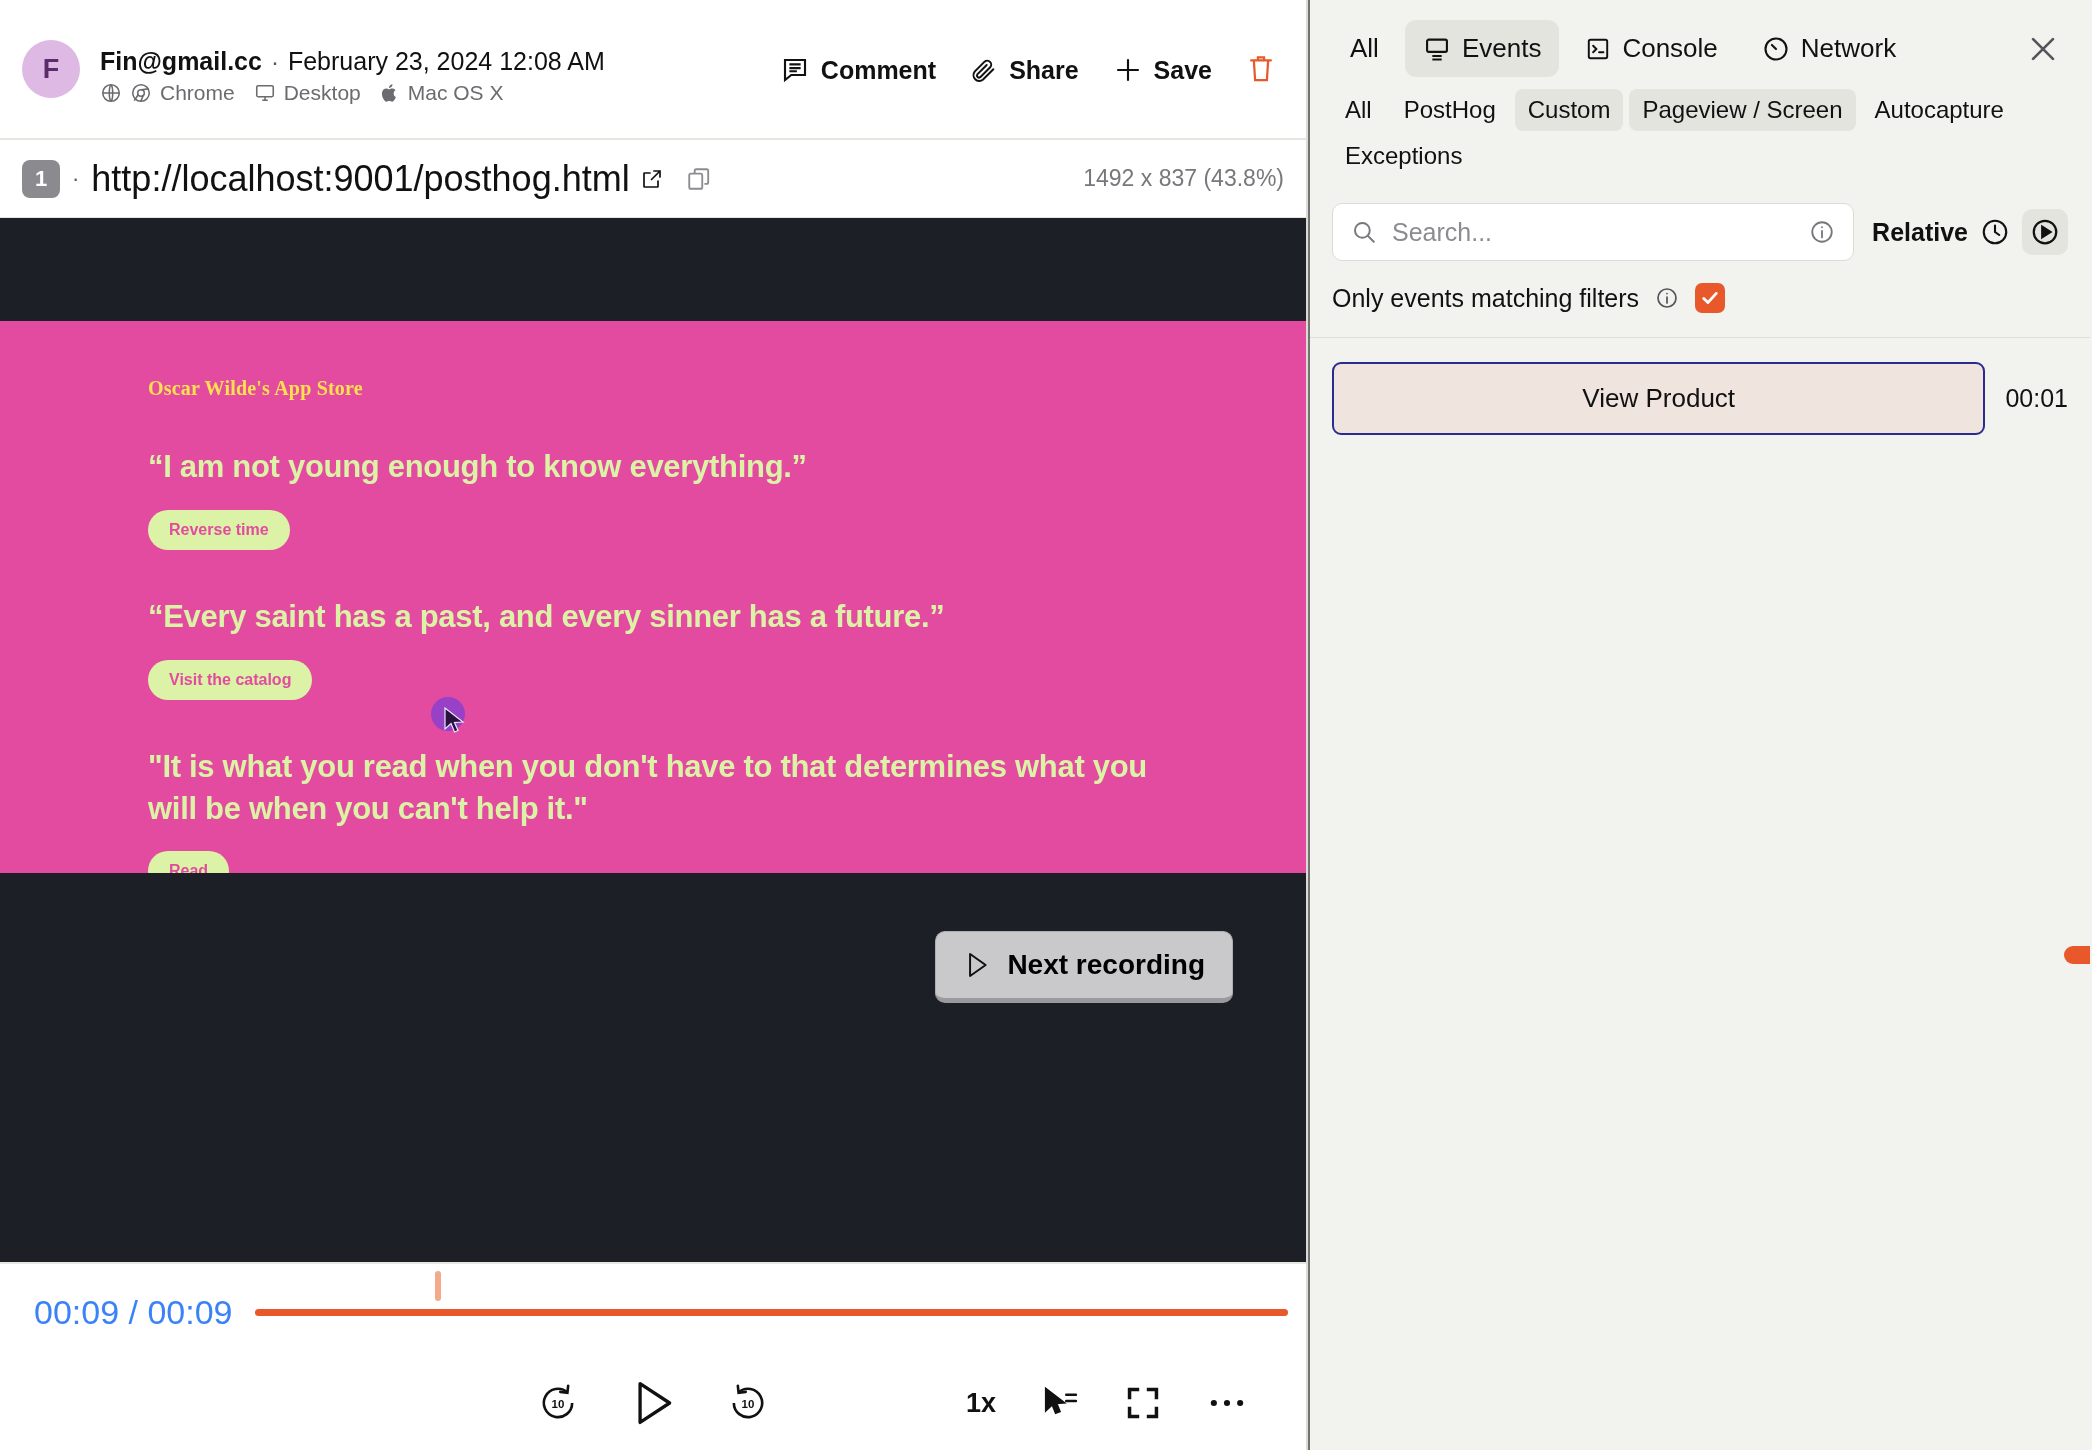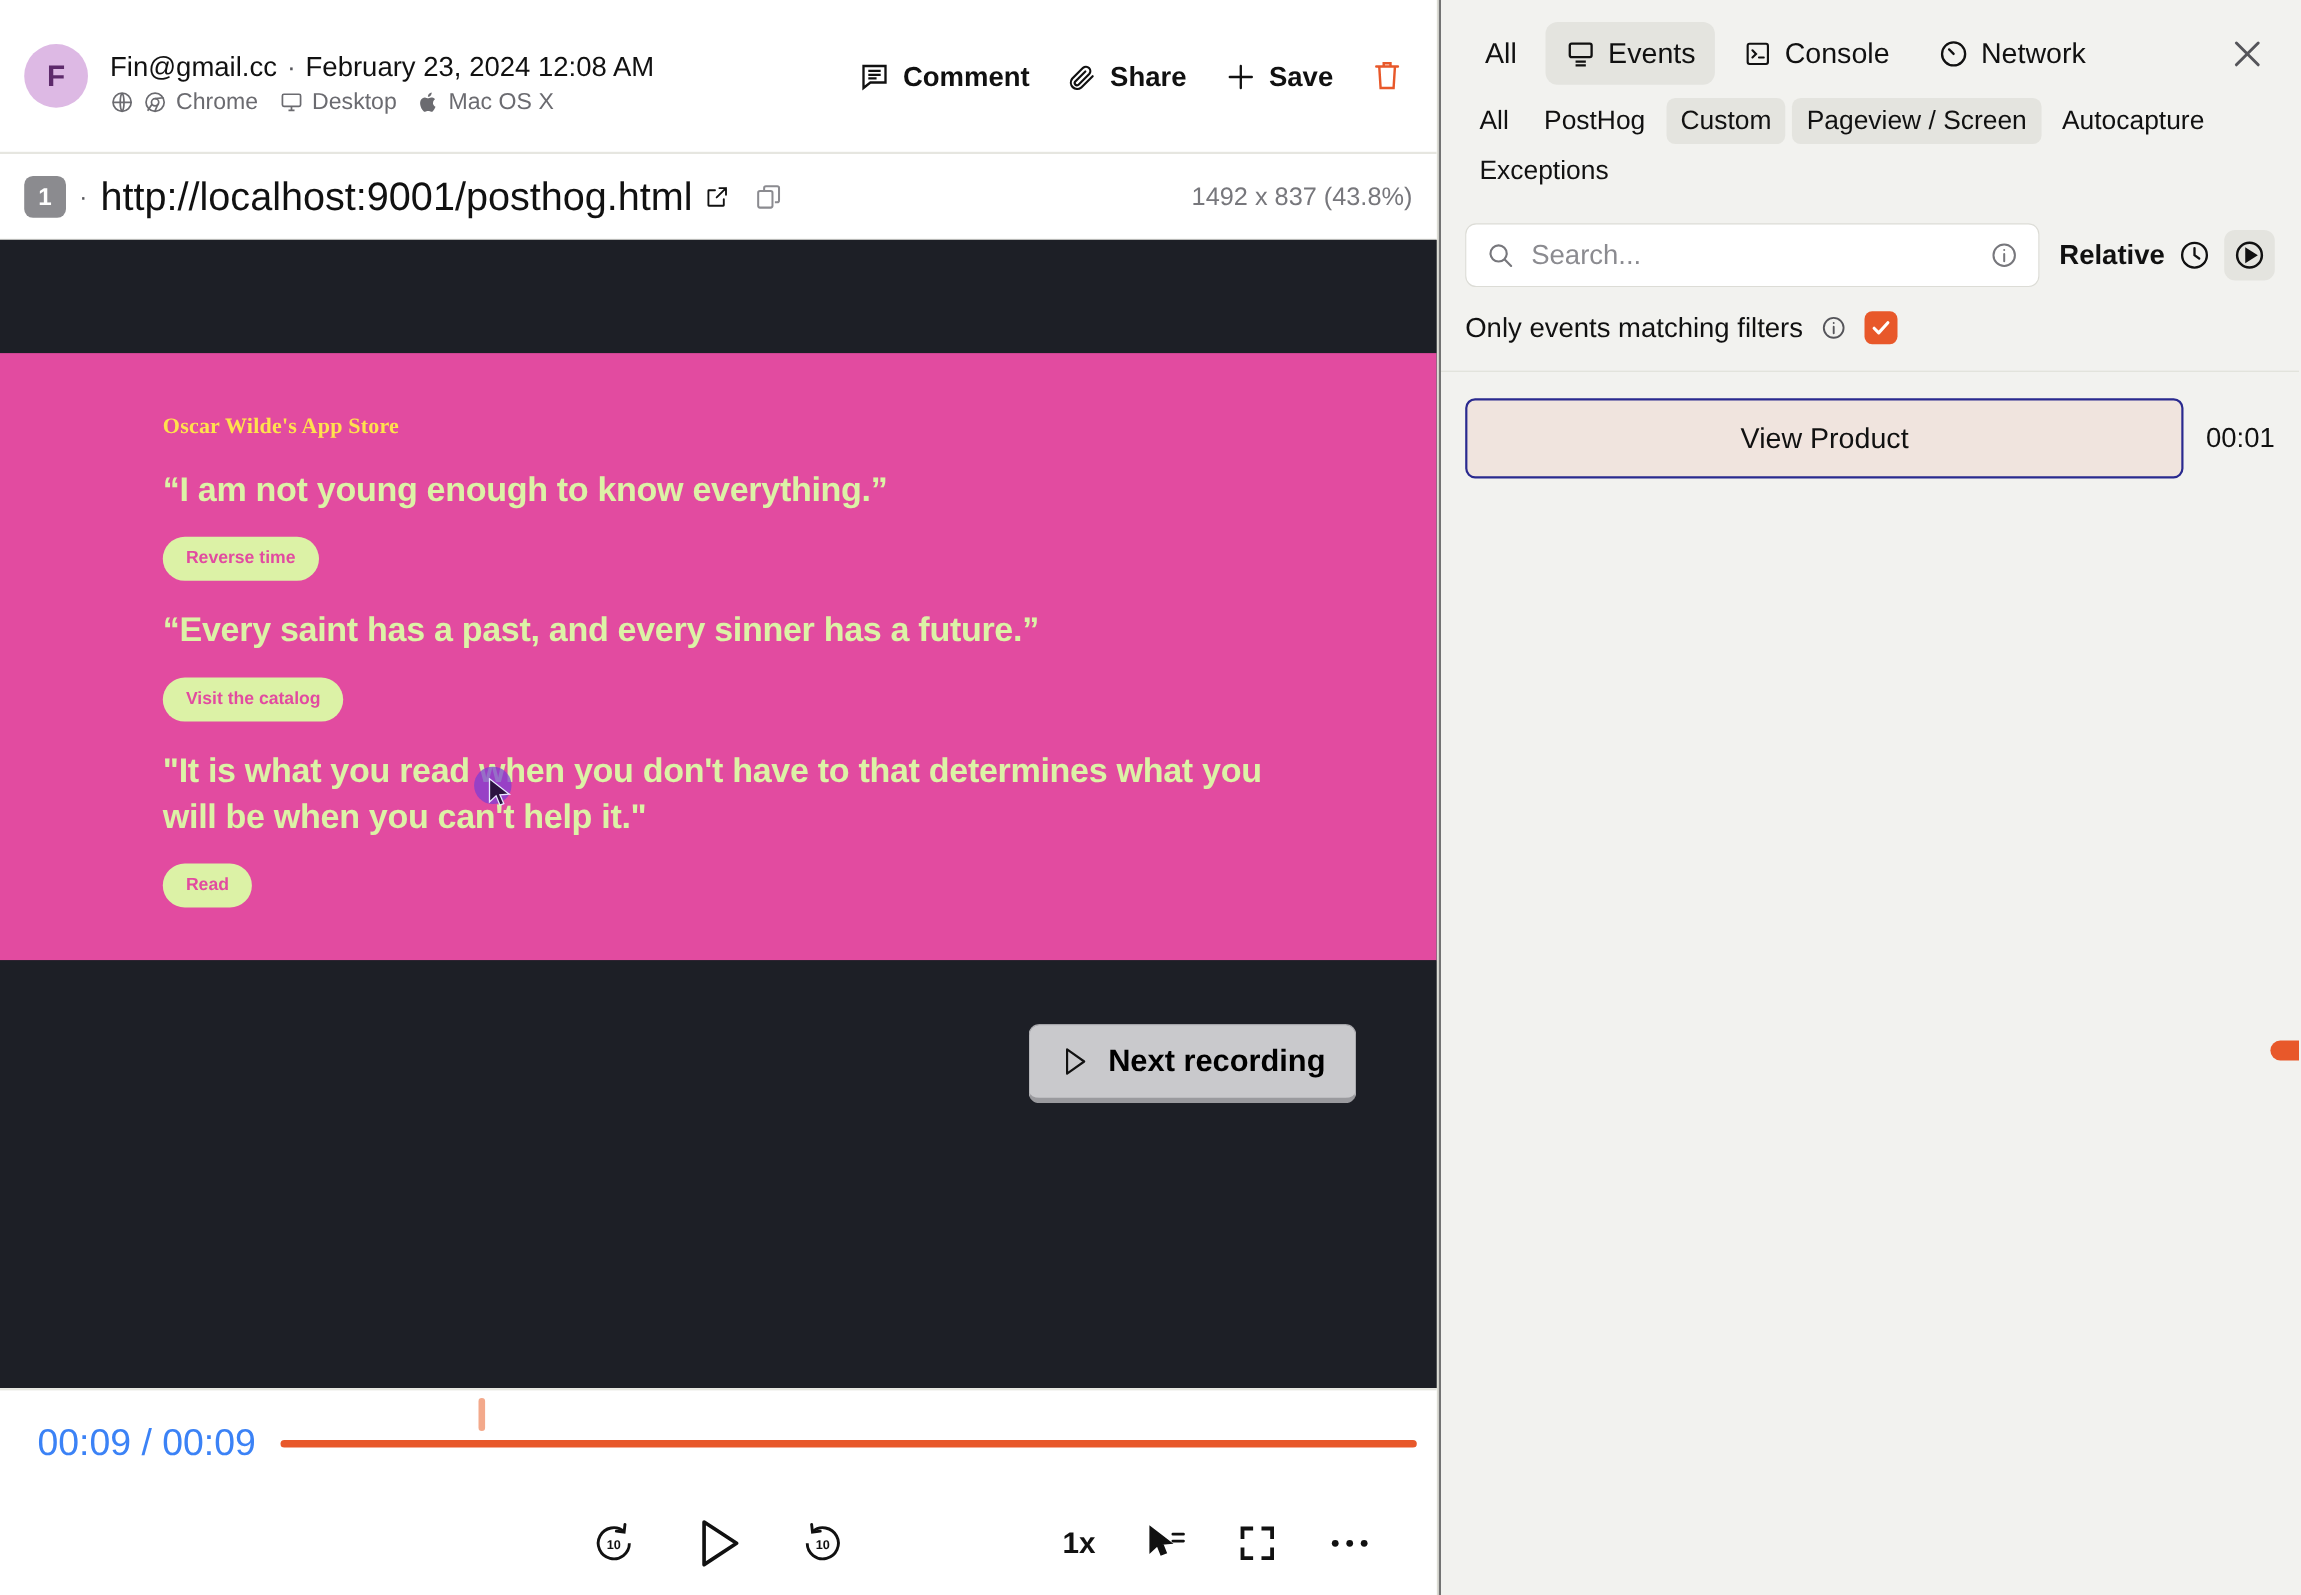--- a/index.html
+++ b/index.html
@@ -31,21 +31,21 @@
     width: 58px; height: 58px; border-radius: 50%;
     background: #ddb9e4;
     color: #5d2a6b;
     display: flex; align-items: center; justify-content: center;
     font-size: 27px; font-weight: 700;
     flex: 0 0 58px; margin-right: 20px;
   }
   .meta-texts { display: flex; flex-direction: column; gap: 5px; min-width: 0; }
   .meta-line1 { display: flex; align-items: baseline; white-space: nowrap; }
   .meta-email {
-    font-size: 25px; font-weight: 400; color: #111;
+    font-size: 25px; font-weight: 700; color: #111;
     max-width: 200px; overflow: hidden; text-overflow: clip; display: inline-block;
     white-space: nowrap;
     margin-top: 14px;
   }
   .meta-dot { margin: 0 9px; color: #55555a; font-size: 24px; }
   .meta-date { font-size: 25px; color: #111; font-weight: 400; }
   .meta-line2 { display: flex; align-items: center; gap: 8px; color: #6b6b70; font-size: 21px; }
   .meta-line2 .mi { display: inline-flex; align-items: center; }
   .meta-line2 .lbl { margin-right: 11px; }
   .hdr-actions { margin-left: auto; display: flex; align-items: flex-end; gap: 34px; padding-right: 8px;}
@@ -82,21 +82,21 @@
     height: 552px; background: #e24ba0;
     padding: 56px 0 0 148px; position: relative;
   }
   .page-brand {
     color: #ffe14d; font-family: "Liberation Serif", serif;
     font-size: 20px; font-weight: 700; letter-spacing: .2px;
   }
   .page-quote {
     color: #dcf2a6; font-weight: 800; font-size: 31px;
     line-height: 1.35; max-width: 1000px; letter-spacing: -.3px;
-    margin-top: 24px;
+    margin-top: 46px;
   }
   .page-pill {
     display: inline-block; margin-top: 22px;
     background: #dcf2a6; color: #e24ba0;
     border-radius: 100px; padding: 11px 21px;
     font-size: 16px; font-weight: 800;
   }
   .screen-bottom-band {
     height: 100%; background: #1d1f26;
     position: relative;

